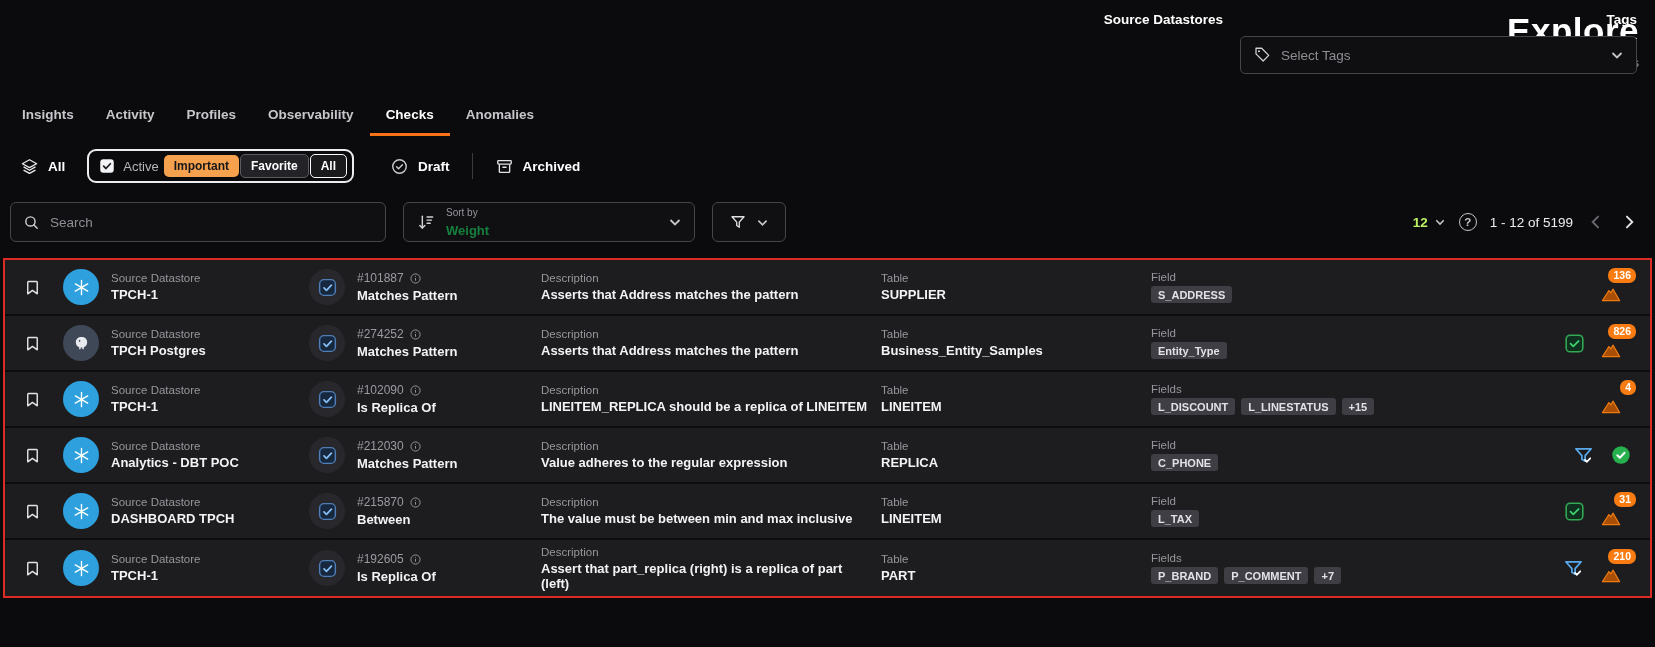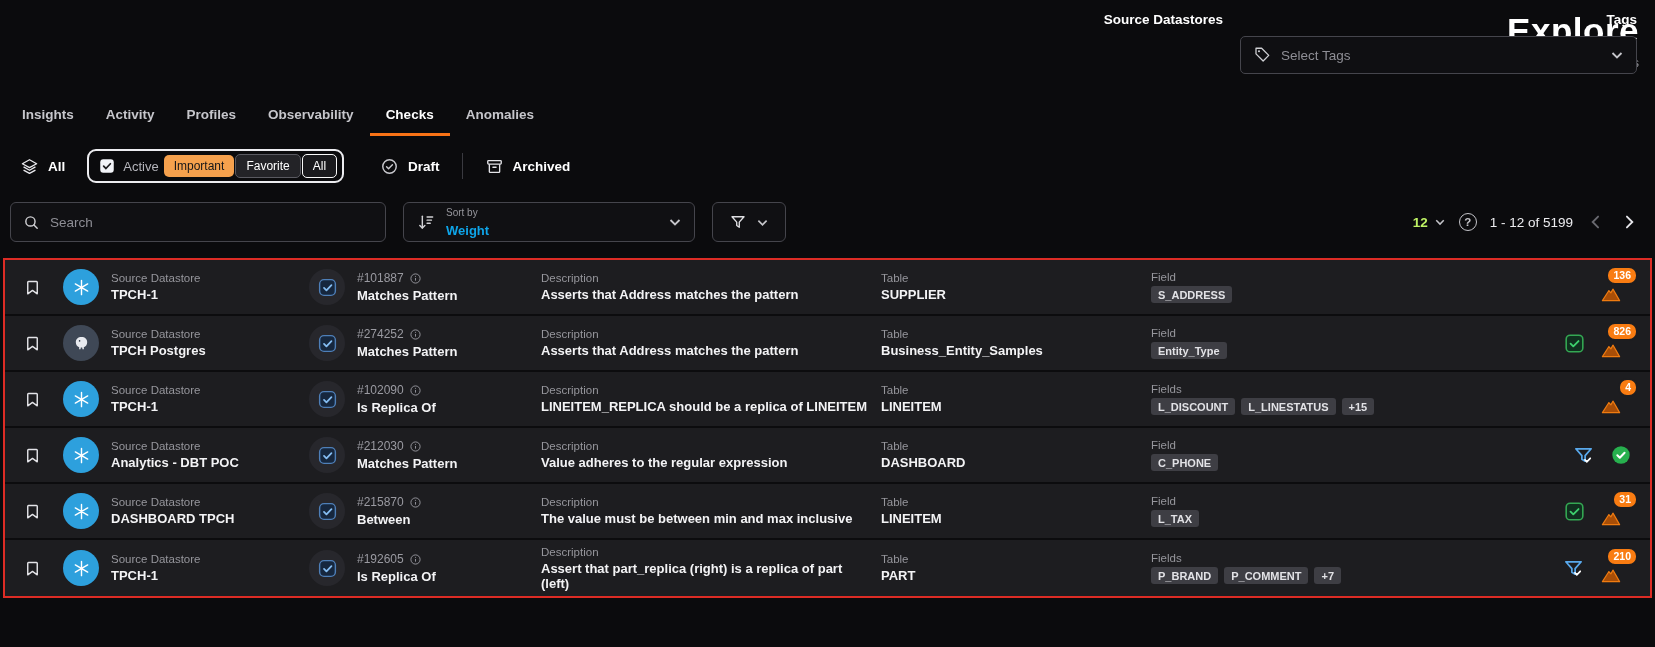--- a/index.html
+++ b/index.html
@@ -26,38 +26,38 @@
          border-bottom:3px solid transparent; cursor:pointer; }
   .tab.active { color:#fff; border-bottom-color:#f97316; }
   
   .statusbar { display:flex; align-items:center; padding:13px 16px 13px 20px; gap:22px; }
   .sb-item { display:flex; align-items:center; gap:9px; color:#fff; font-weight:700;
              font-size:13.5px; cursor:pointer; }
   .segmented { display:flex; align-items:center; gap:1px; border:2px solid #ededf0;
                border-radius:9px; padding:3px 5px; }
   .seg-active { display:flex; align-items:center; gap:7px; padding:0 4px; cursor:pointer; }
   .seg-active .txt { color:#b5b5bb; font-size:13px; }
-  .pill-btn { font-size:12px; font-weight:400; padding:4px 10px; border-radius:5px; cursor:pointer; }
+  .pill-btn { font-size:12px; font-weight:700; padding:4px 10px; border-radius:5px; cursor:pointer; }
   .pill-important { background:#f6a14d; color:#161618; }
   .pill-favorite { background:#232327; color:#fff; border:1px solid #5a5a61; }
   .pill-all { background:#1a1a1d; color:#fff; border:1.5px solid #fafafa; }
   .vdiv { width:1px; height:26px; background:#3a3a40; }
   
   .toolbar { display:flex; align-items:center; padding:6px 16px 14px 10px; }
   .search { width:376px; height:40px; background:#101013; border:1px solid #45454c;
             border-radius:6px; display:flex; align-items:center; gap:10px; padding:0 12px; }
   .search input { flex:1; background:transparent; border:0; outline:0; color:#e4e4e8;
                   font-size:13.5px; font-family:inherit; }
   .search input::placeholder { color:#8e8e95; }
   .sortbox { margin-left:17px; width:292px; height:40px; background:#101013;
              border:1px solid #45454c; border-radius:6px; display:flex; align-items:center;
              gap:11px; padding:0 12px; cursor:pointer; }
   .sort-lines { display:flex; flex-direction:column; gap:5px; }
   .sort-by { font-size:10px; color:#96969c; }
-  .sort-val { font-size:13px; color:#0ea5e9; font-weight:600; }
+  .sort-val { font-size:13px; color:#15803d; font-weight:600; }
   .filterbox { margin-left:17px; width:74px; height:40px; background:#101013;
                border:1px solid #45454c; border-radius:6px; display:flex; align-items:center;
                justify-content:center; gap:9px; cursor:pointer; }
   .pager { margin-left:auto; display:flex; align-items:center; gap:13px; }
   .page-size { display:flex; align-items:center; gap:6px; color:#bef264; font-size:13.5px;
                font-weight:600; cursor:pointer; }
   .qmark { width:18px; height:18px; border:1.6px solid #c4c4c9; border-radius:50%;
            color:#c4c4c9; font-size:11.5px; font-weight:700; display:flex; align-items:center;
            justify-content:center; cursor:pointer; }
   .range { color:#ececef; font-size:13.5px; }
@@ -469,21 +469,21 @@
             </span>
         </span>
         <span class="val">Matches Pattern</span>
       </div>
       <div class="col dsc">
         <span class="lbl">Description</span>
         <span class="val">Value adheres to the regular expression</span>
       </div>
       <div class="col tbl">
         <span class="lbl">Table</span>
-        <span class="val">DASHBOARD</span>
+        <span class="val">REPLICA</span>
       </div>
       <div class="col flds">
         <span class="lbl">Field</span>
         <span class="pills">
             <span class="pill">C_PHONE</span>
           </span>
       </div>
       <div class="trailing">
         <span class="ticon">
           <svg width="23" height="23" viewBox="0 0 24 24">

